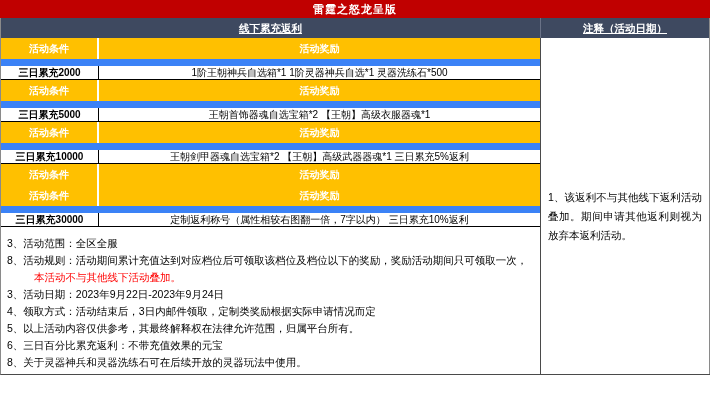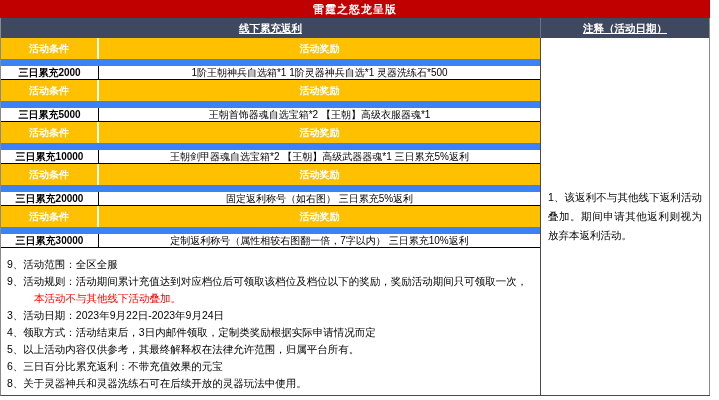--- a/index.html
+++ b/index.html
@@ -83,38 +83,34 @@
         </div>
         <div class="trow data">
           <div class="c1">三日累充10000</div>
           <div class="c2">王朝剑甲器魂自选宝箱*2 【王朝】高级武器器魂*1 三日累充5%返利</div>
         </div>
 
         <div class="trow gold">
           <div class="c1">活动条件</div>
           <div class="c2">活动奖励</div>
         </div>
-        <div class="trow data">
-          <div class="c1">三日累充20000</div>
-          <div class="c2">固定返利称号（如右图） 三日累充5%返利</div>
-        </div>
 
         <div class="trow gold">
           <div class="c1">活动条件</div>
           <div class="c2">活动奖励</div>
         </div>
         <div class="trow data">
           <div class="c1">三日累充30000</div>
           <div class="c2">定制返利称号（属性相较右图翻一倍，7字以内） 三日累充10%返利</div>
         </div>
       </div>
 
       <div class="notes">
-        <div class="note-line"><span>9、活动范围：全区全服</span></div>
-        <div class="note-line"><span>9、活动规则：活动期间累计充值达到对应档位后可领取该档位及档位以下的奖励，奖励活动期间只可领取一次，</span><span class="red">本活动不与其他线下活动叠加。</span></div>
+        <div class="note-line"><span>3、活动范围：全区全服</span></div>
+        <div class="note-line"><span>8、活动规则：活动期间累计充值达到对应档位后可领取该档位及档位以下的奖励，奖励活动期间只可领取一次，</span><span class="red">本活动不与其他线下活动叠加。</span></div>
         <div class="note-line"><span>3、活动日期：2023年9月22日-2023年9月24日</span></div>
         <div class="note-line"><span>4、领取方式：活动结束后，3日内邮件领取，定制类奖励根据实际申请情况而定</span></div>
         <div class="note-line"><span>5、以上活动内容仅供参考，其最终解释权在法律允许范围，归属平台所有。</span></div>
         <div class="note-line"><span>6、三日百分比累充返利：不带充值效果的元宝</span></div>
         <div class="note-line"><span>8、关于灵器神兵和灵器洗练石可在后续开放的灵器玩法中使用。</span></div>
       </div>
     </div>
 
     <div class="right-col">
       <div class="col-header">注释（活动日期）</div>

